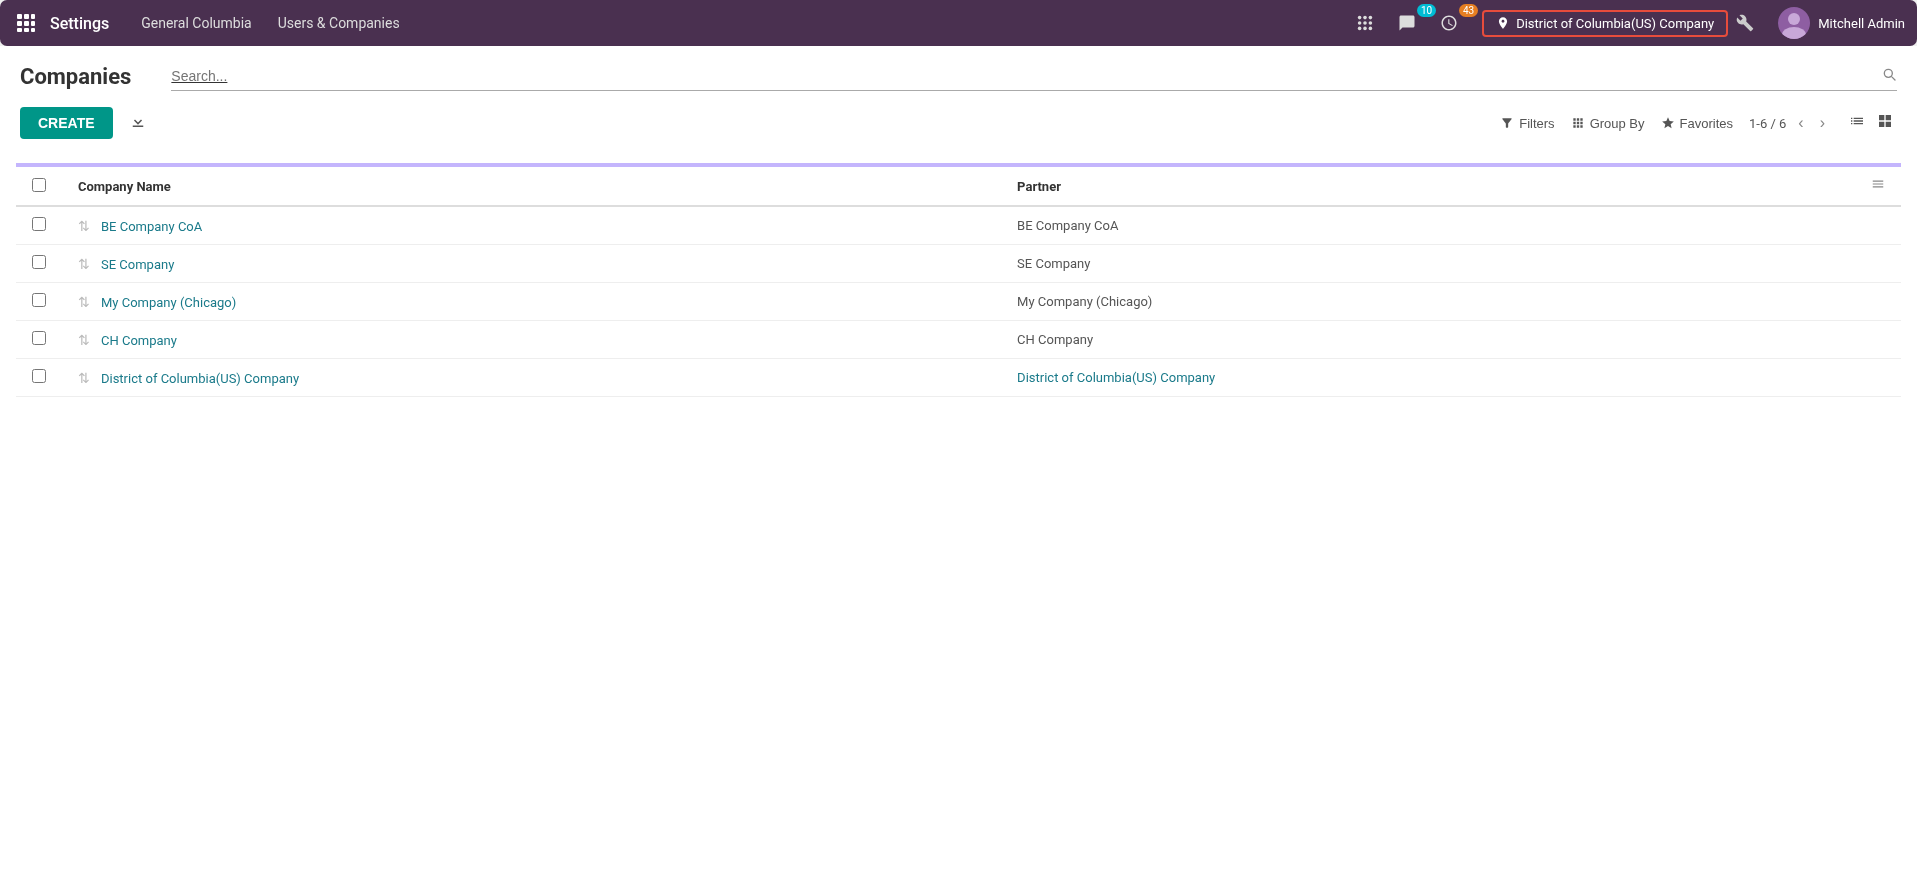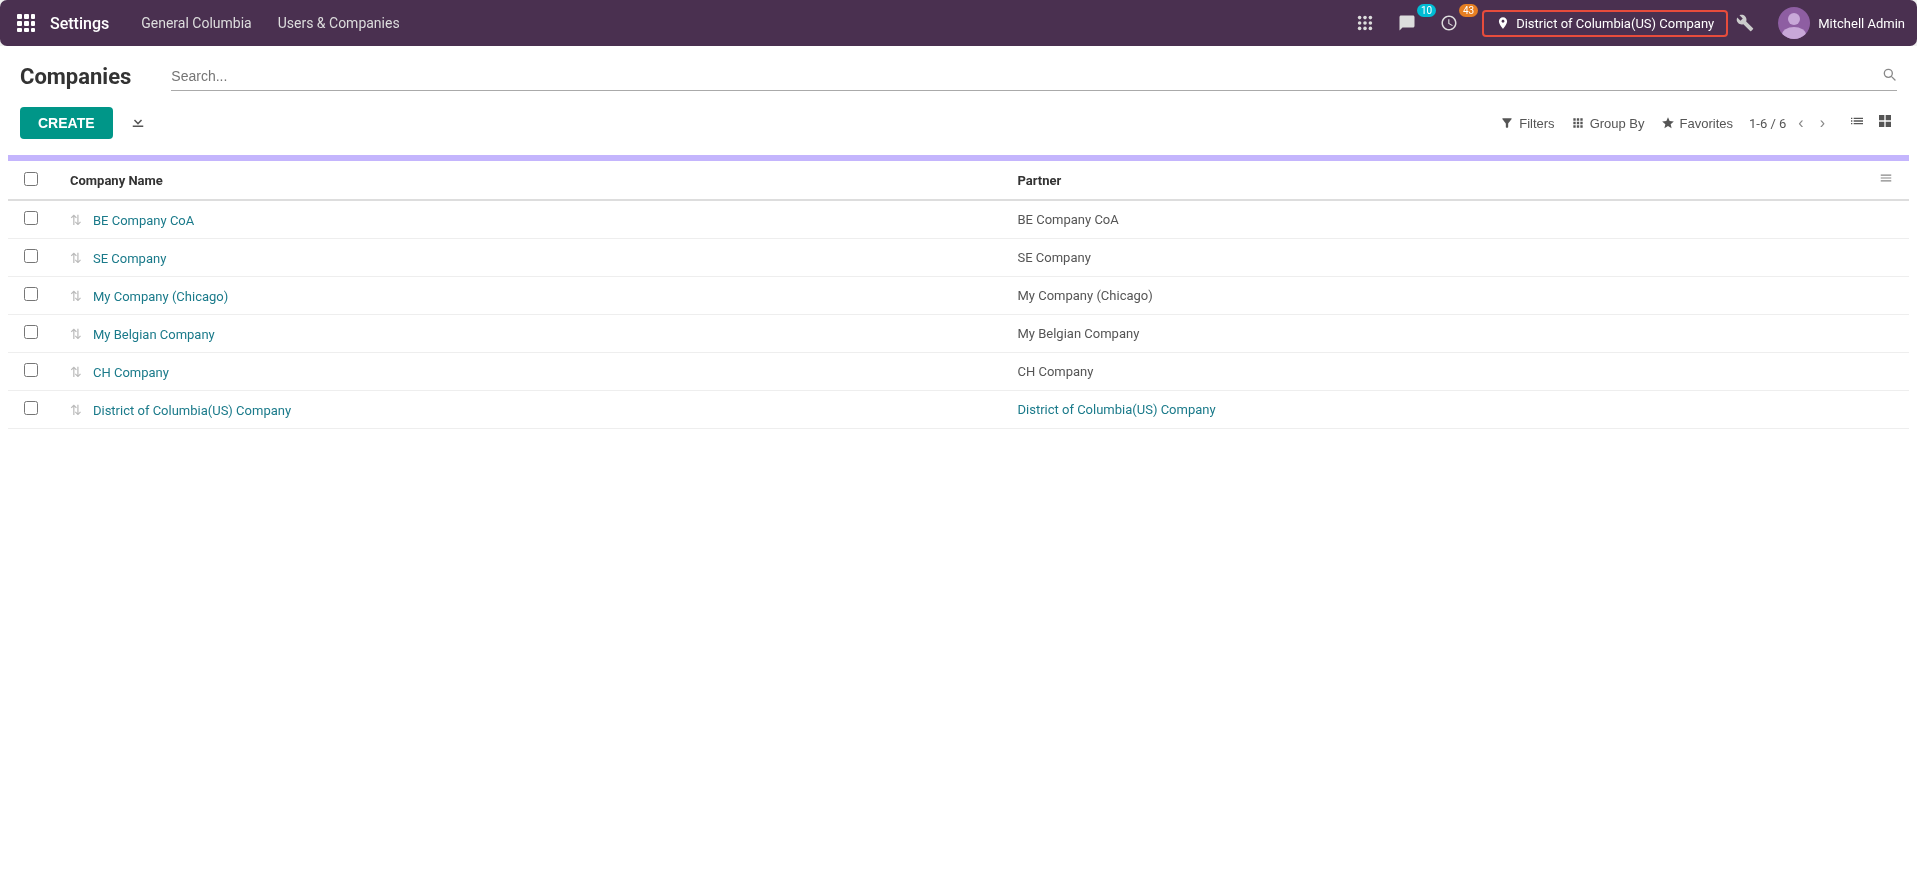--- a/index.html
+++ b/index.html
@@ -79,20 +79,21 @@
       flex: 1;
       margin-left: 40px;
       display: flex;
       align-items: center;
       border-bottom: 1px solid #aaa;
       padding: 4px 0;
     }
     .search-input {
       border: none; outline: none; font-size: 14px; width: 100%; color: #333;
       background: transparent;
+      text-decoration: underline;
     }
     .search-icon { color: #888; font-size: 16px; cursor: pointer; margin-left: 8px; }
 
     
     .action-bar {
       padding: 8px 20px;
       display: flex;
       align-items: center;
       gap: 8px;
     }
@@ -118,22 +119,22 @@
     .pag-arrow {
       background: none; border: none; cursor: pointer; color: #888; font-size: 16px; padding: 2px 4px;
     }
     .view-icons { display: flex; align-items: center; gap: 4px; }
     .view-icon-btn {
       background: none; border: none; cursor: pointer; color: #888; font-size: 16px; padding: 4px;
     }
 
     
     .table-wrapper {
-      border-top: 6px solid #c4b5fd;
-      margin: 8px;
+      border-top: 4px solid #c4b5fd;
+      margin: 16px;
     }
     table {
       width: 100%; border-collapse: collapse;
     }
     thead tr {
       border-bottom: 2px solid #ddd;
     }
     thead th {
       padding: 10px 16px; text-align: left; font-weight: 700; font-size: 13px; color: #333;
       background: #fff;
@@ -339,31 +340,20 @@
       </td>
       <td class="td-partner">My Company (Chicago)</td>
       <td class="col-settings"></td>
     </tr>
           <tr>
       <td class="checkbox-col">
         <input type="checkbox" style="">
       </td>
       <td>
         <span class="drag-handle">⇅</span>
-        <span class="td-company-name" style="margin-left:8px;">My Belgian Company</span>
-      </td>
-      <td class="td-partner">My Belgian Company</td>
-      <td class="col-settings"></td>
-    </tr>
-          <tr>
-      <td class="checkbox-col">
-        <input type="checkbox" style="">
-      </td>
-      <td>
-        <span class="drag-handle">⇅</span>
         <span class="td-company-name" style="margin-left:8px;">CH Company</span>
       </td>
       <td class="td-partner">CH Company</td>
       <td class="col-settings"></td>
     </tr>
           <tr class="highlighted-row">
       <td class="checkbox-col">
         <input type="checkbox" style="">
       </td>
       <td>

